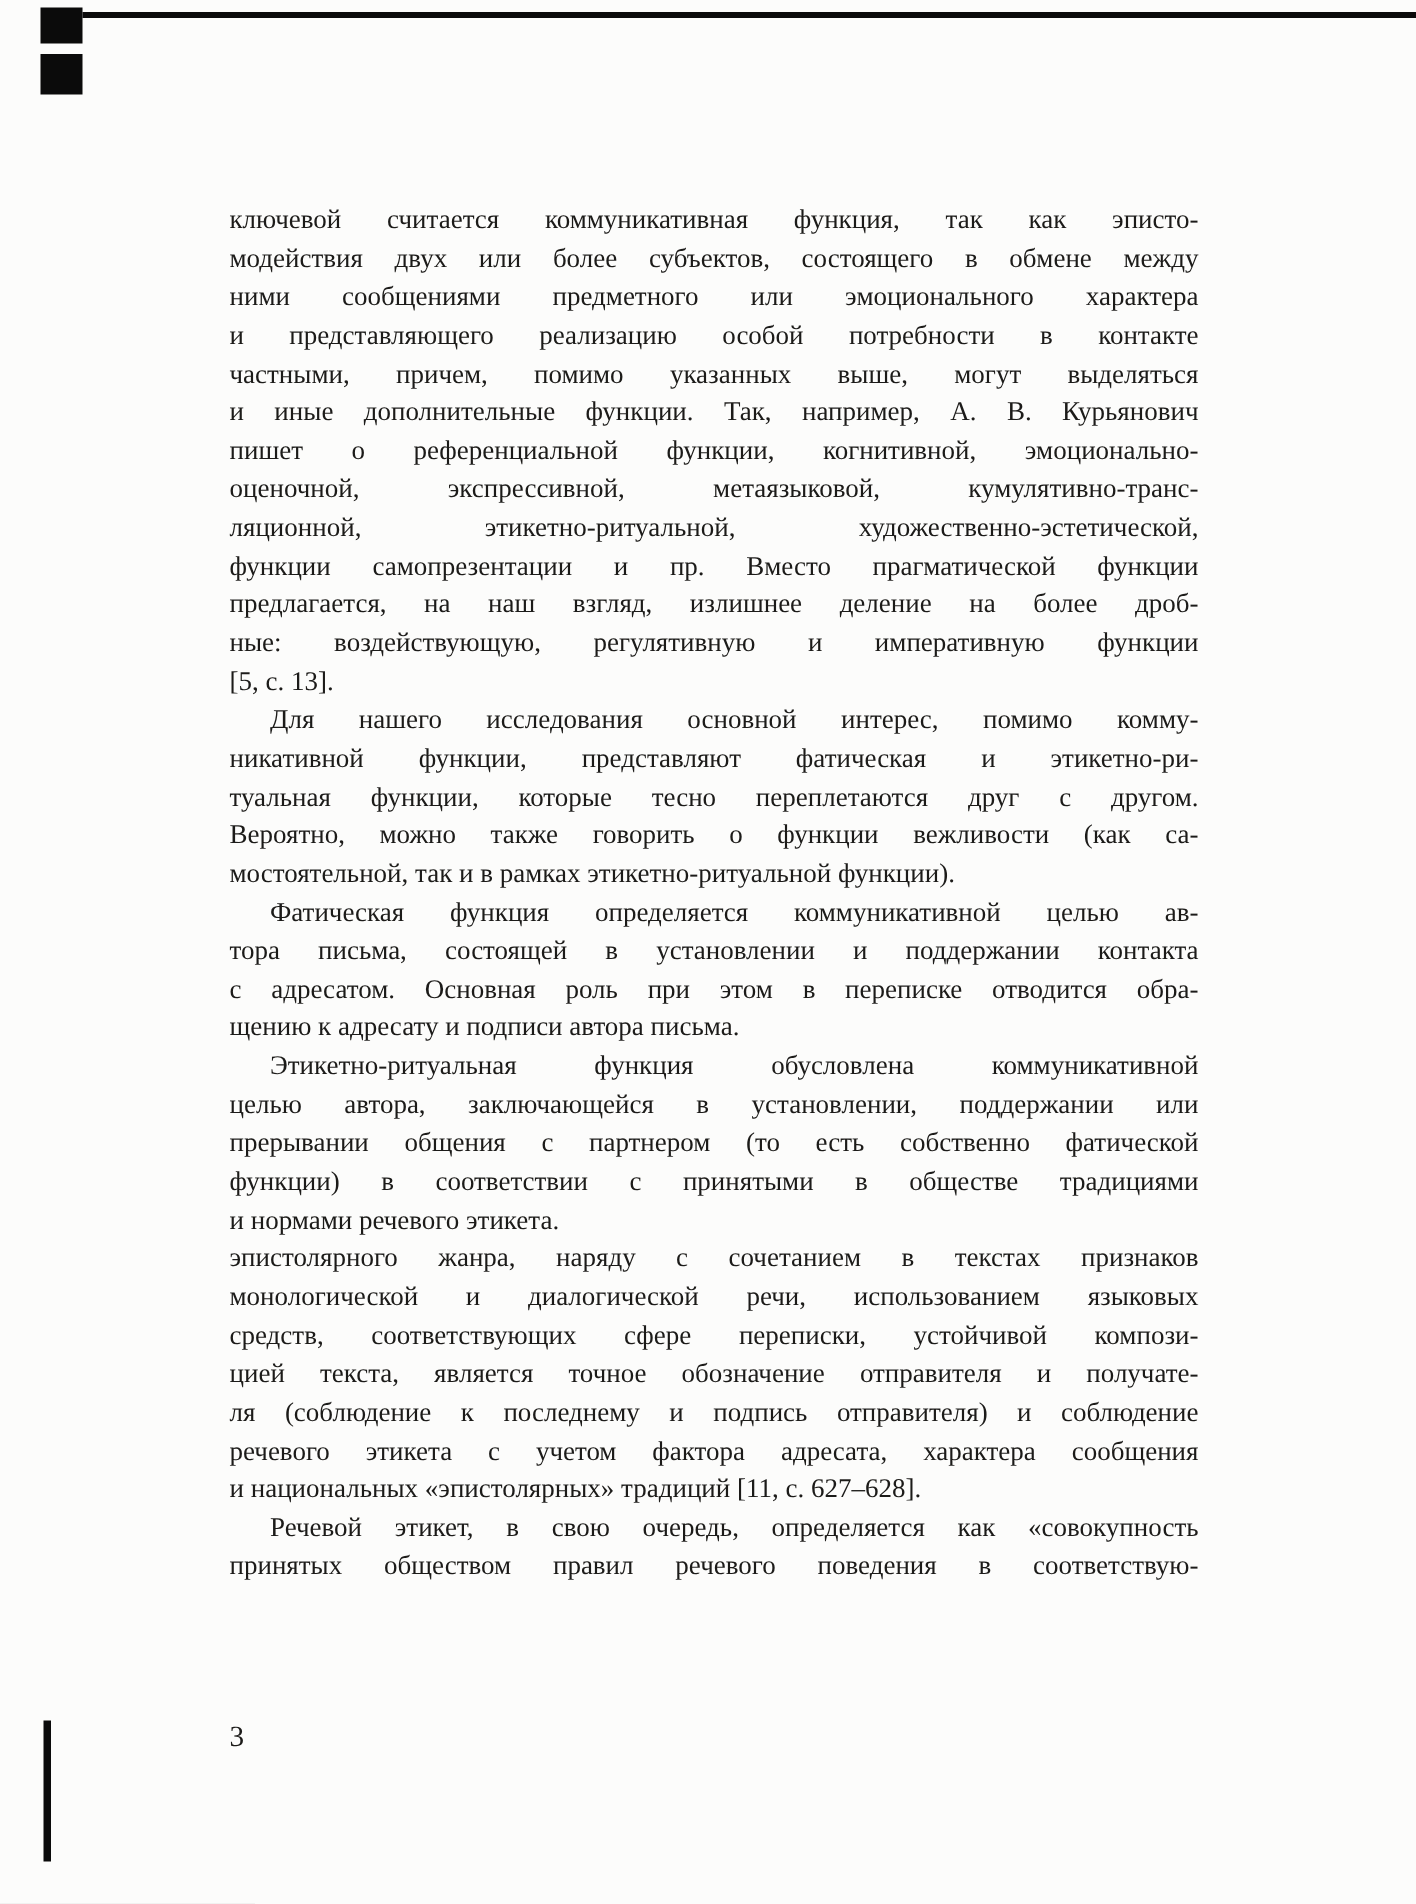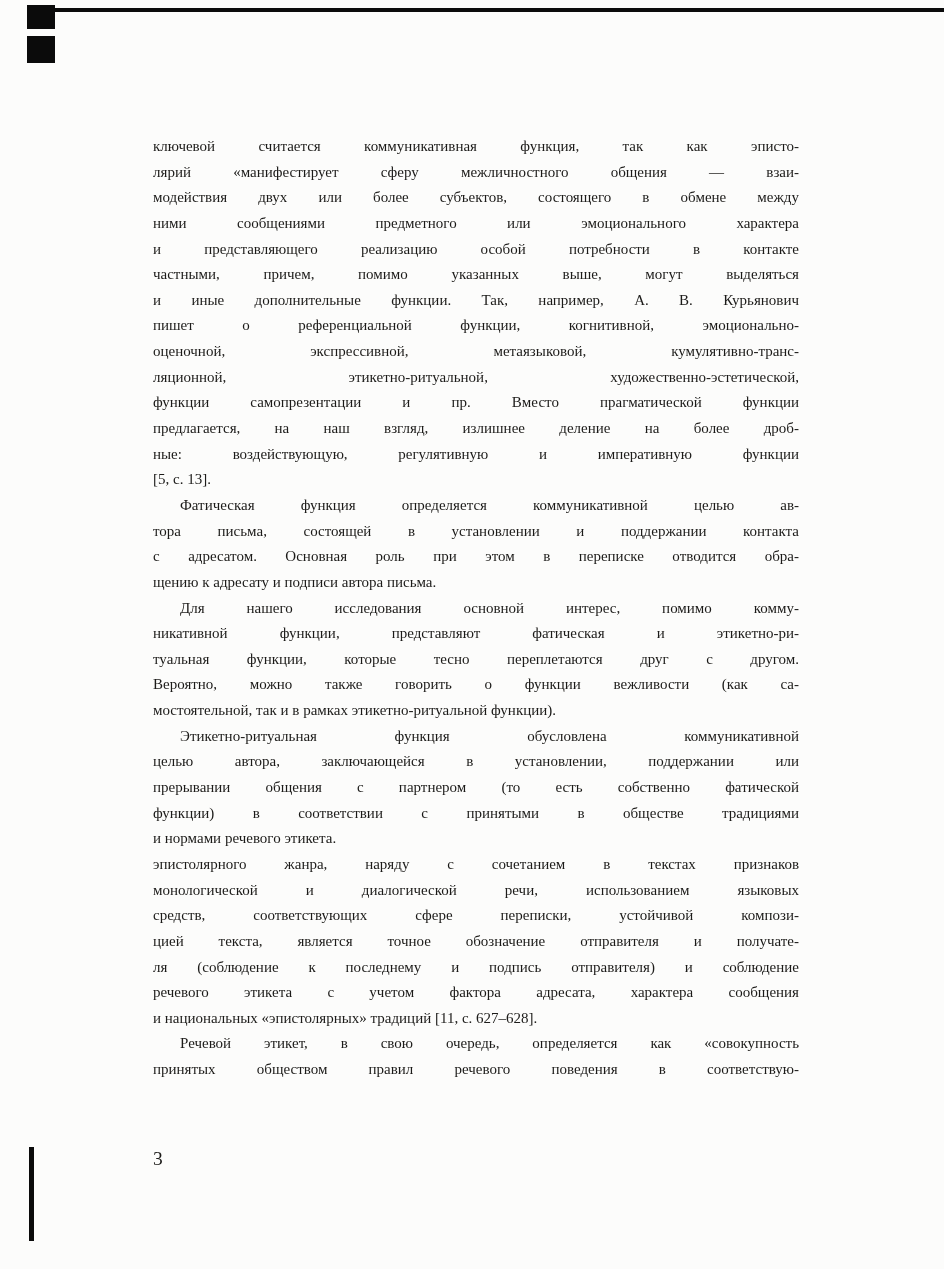--- a/index.html
+++ b/index.html
@@ -22,21 +22,21 @@
   .mark-sq2      { left: 27px;  top: 36px;   width: 28px;  height: 27px; }
   .mark-topline  { left: 55px;  top: 8px;    width: 889px; height: 4px; }
   .mark-bottomline { left: 29px; top: 1147px; width: 5px;  height: 94px; }
 
   .text-block {
     position: absolute;
     left: 153px;
     top: 134px;
     width: 646px;
     color: #1c1b19;
-    font-size: 15px;
+    font-size: 18px;
     line-height: 25.65px;
   }
   .paragraph { margin: 0; padding: 0; }
   .line {
     text-align: justify;
     text-align-last: justify;
     height: 25.65px;
     overflow: visible;
   }
   .line.last  { text-align-last: left; }
@@ -55,46 +55,45 @@
 
 <div class="page">
   <div class="mark mark-sq1"></div>
   <div class="mark mark-sq2"></div>
   <div class="mark mark-topline"></div>
   <div class="mark mark-bottomline"></div>
 
   <div class="text-block">
       <div class="paragraph">
         <div class="line">ключевой считается коммуникативная функция, так как эписто-</div>
-        <div class="line">лярий «манифестирует сферу межличностного общения — взаи-</div>
         <div class="line">модействия двух или более субъектов, состоящего в обмене между</div>
         <div class="line">ними сообщениями предметного или эмоционального характера</div>
         <div class="line">и представляющего реализацию особой потребности в контакте</div>
         <div class="line">частными, причем, помимо указанных выше, могут выделяться</div>
         <div class="line">и иные дополнительные функции. Так, например, А. В. Курьянович</div>
         <div class="line">пишет о референциальной функции, когнитивной, эмоционально-</div>
         <div class="line">оценочной, экспрессивной, метаязыковой, кумулятивно-транс-</div>
         <div class="line">ляционной, этикетно-ритуальной, художественно-эстетической,</div>
         <div class="line">функции самопрезентации и пр. Вместо прагматической функции</div>
         <div class="line">предлагается, на наш взгляд, излишнее деление на более дроб-</div>
         <div class="line">ные: воздействующую, регулятивную и императивную функции</div>
         <div class="line last">[5, с. 13].</div>
       </div>
       <div class="paragraph">
-        <div class="line indent">Фатическая функция определяется коммуникативной целью ав-</div>
-        <div class="line">тора письма, состоящей в установлении и поддержании контакта</div>
-        <div class="line">с адресатом. Основная роль при этом в переписке отводится обра-</div>
-        <div class="line last">щению к адресату и подписи автора письма.</div>
-      </div>
-      <div class="paragraph">
         <div class="line indent">Для нашего исследования основной интерес, помимо комму-</div>
         <div class="line">никативной функции, представляют фатическая и этикетно-ри-</div>
         <div class="line">туальная функции, которые тесно переплетаются друг с другом.</div>
         <div class="line">Вероятно, можно также говорить о функции вежливости (как са-</div>
         <div class="line last">мостоятельной, так и в рамках этикетно-ритуальной функции).</div>
+      </div>
+      <div class="paragraph">
+        <div class="line indent">Фатическая функция определяется коммуникативной целью ав-</div>
+        <div class="line">тора письма, состоящей в установлении и поддержании контакта</div>
+        <div class="line">с адресатом. Основная роль при этом в переписке отводится обра-</div>
+        <div class="line last">щению к адресату и подписи автора письма.</div>
       </div>
       <div class="paragraph">
         <div class="line indent">Этикетно-ритуальная функция обусловлена коммуникативной</div>
         <div class="line">целью автора, заключающейся в установлении, поддержании или</div>
         <div class="line">прерывании общения с партнером (то есть собственно фатической</div>
         <div class="line">функции) в соответствии с принятыми в обществе традициями</div>
         <div class="line last">и нормами речевого этикета.</div>
       </div>
       <div class="paragraph">
         <div class="line">эпистолярного жанра, наряду с сочетанием в текстах признаков</div>

